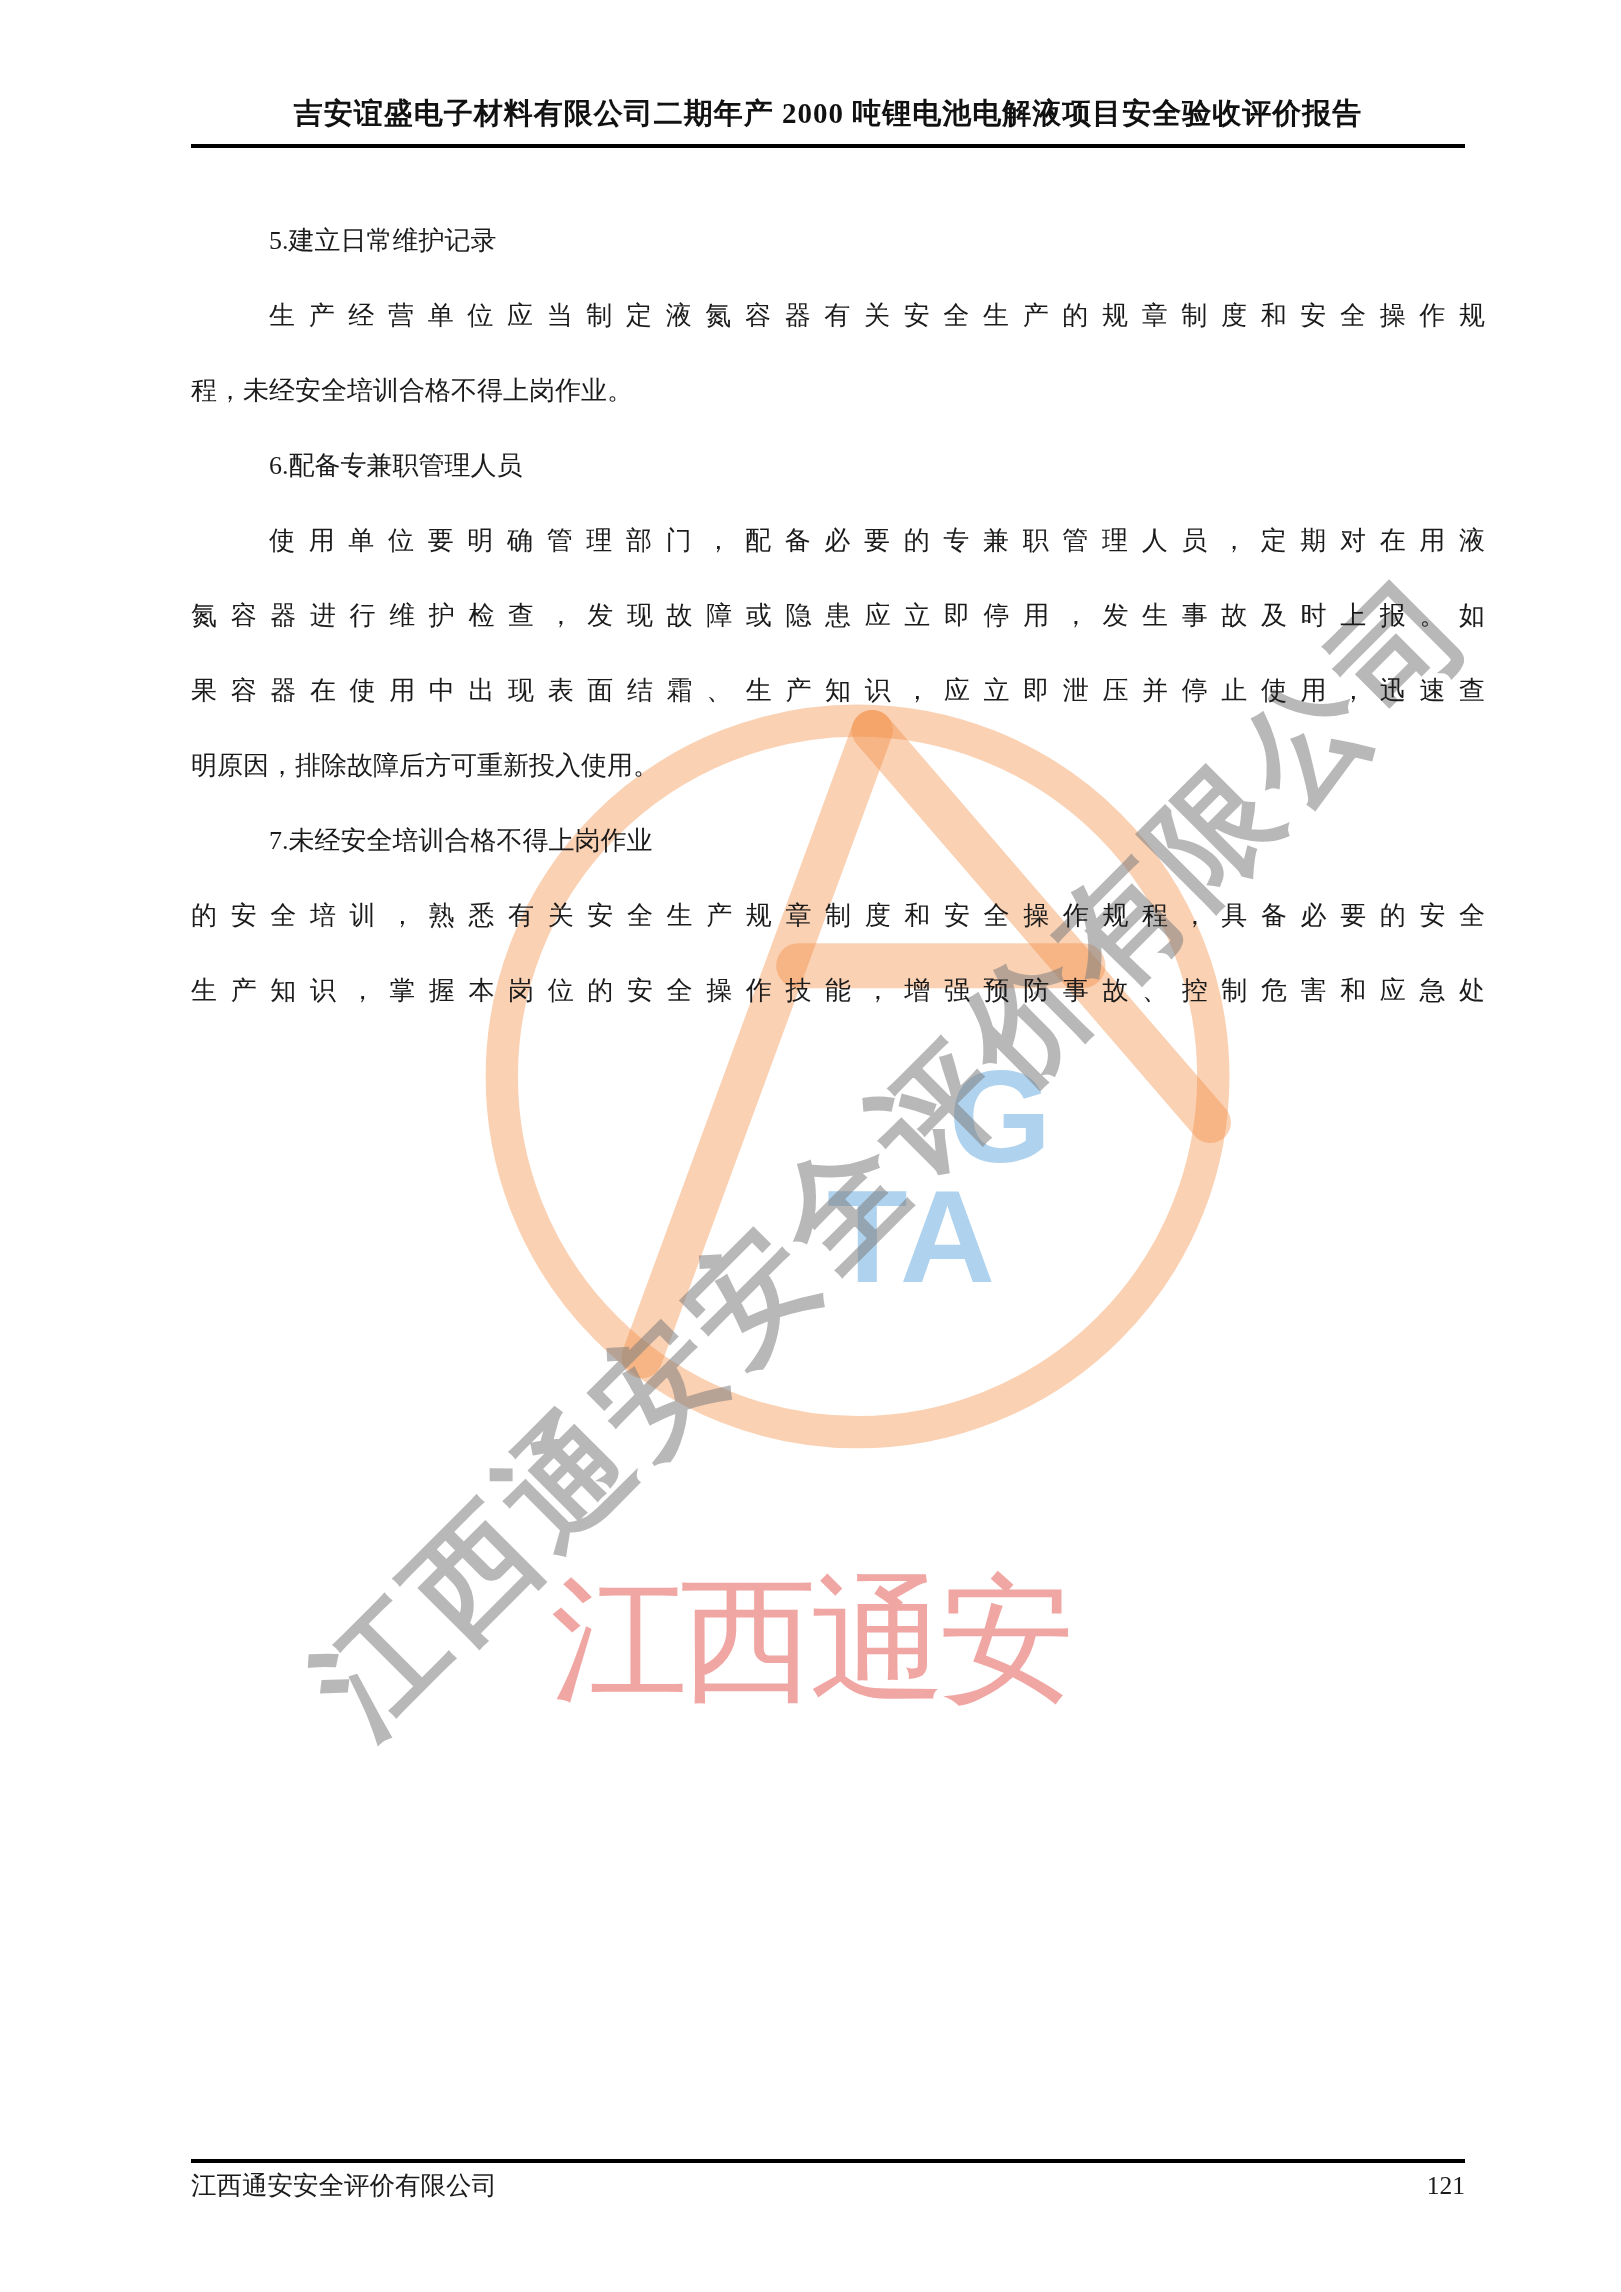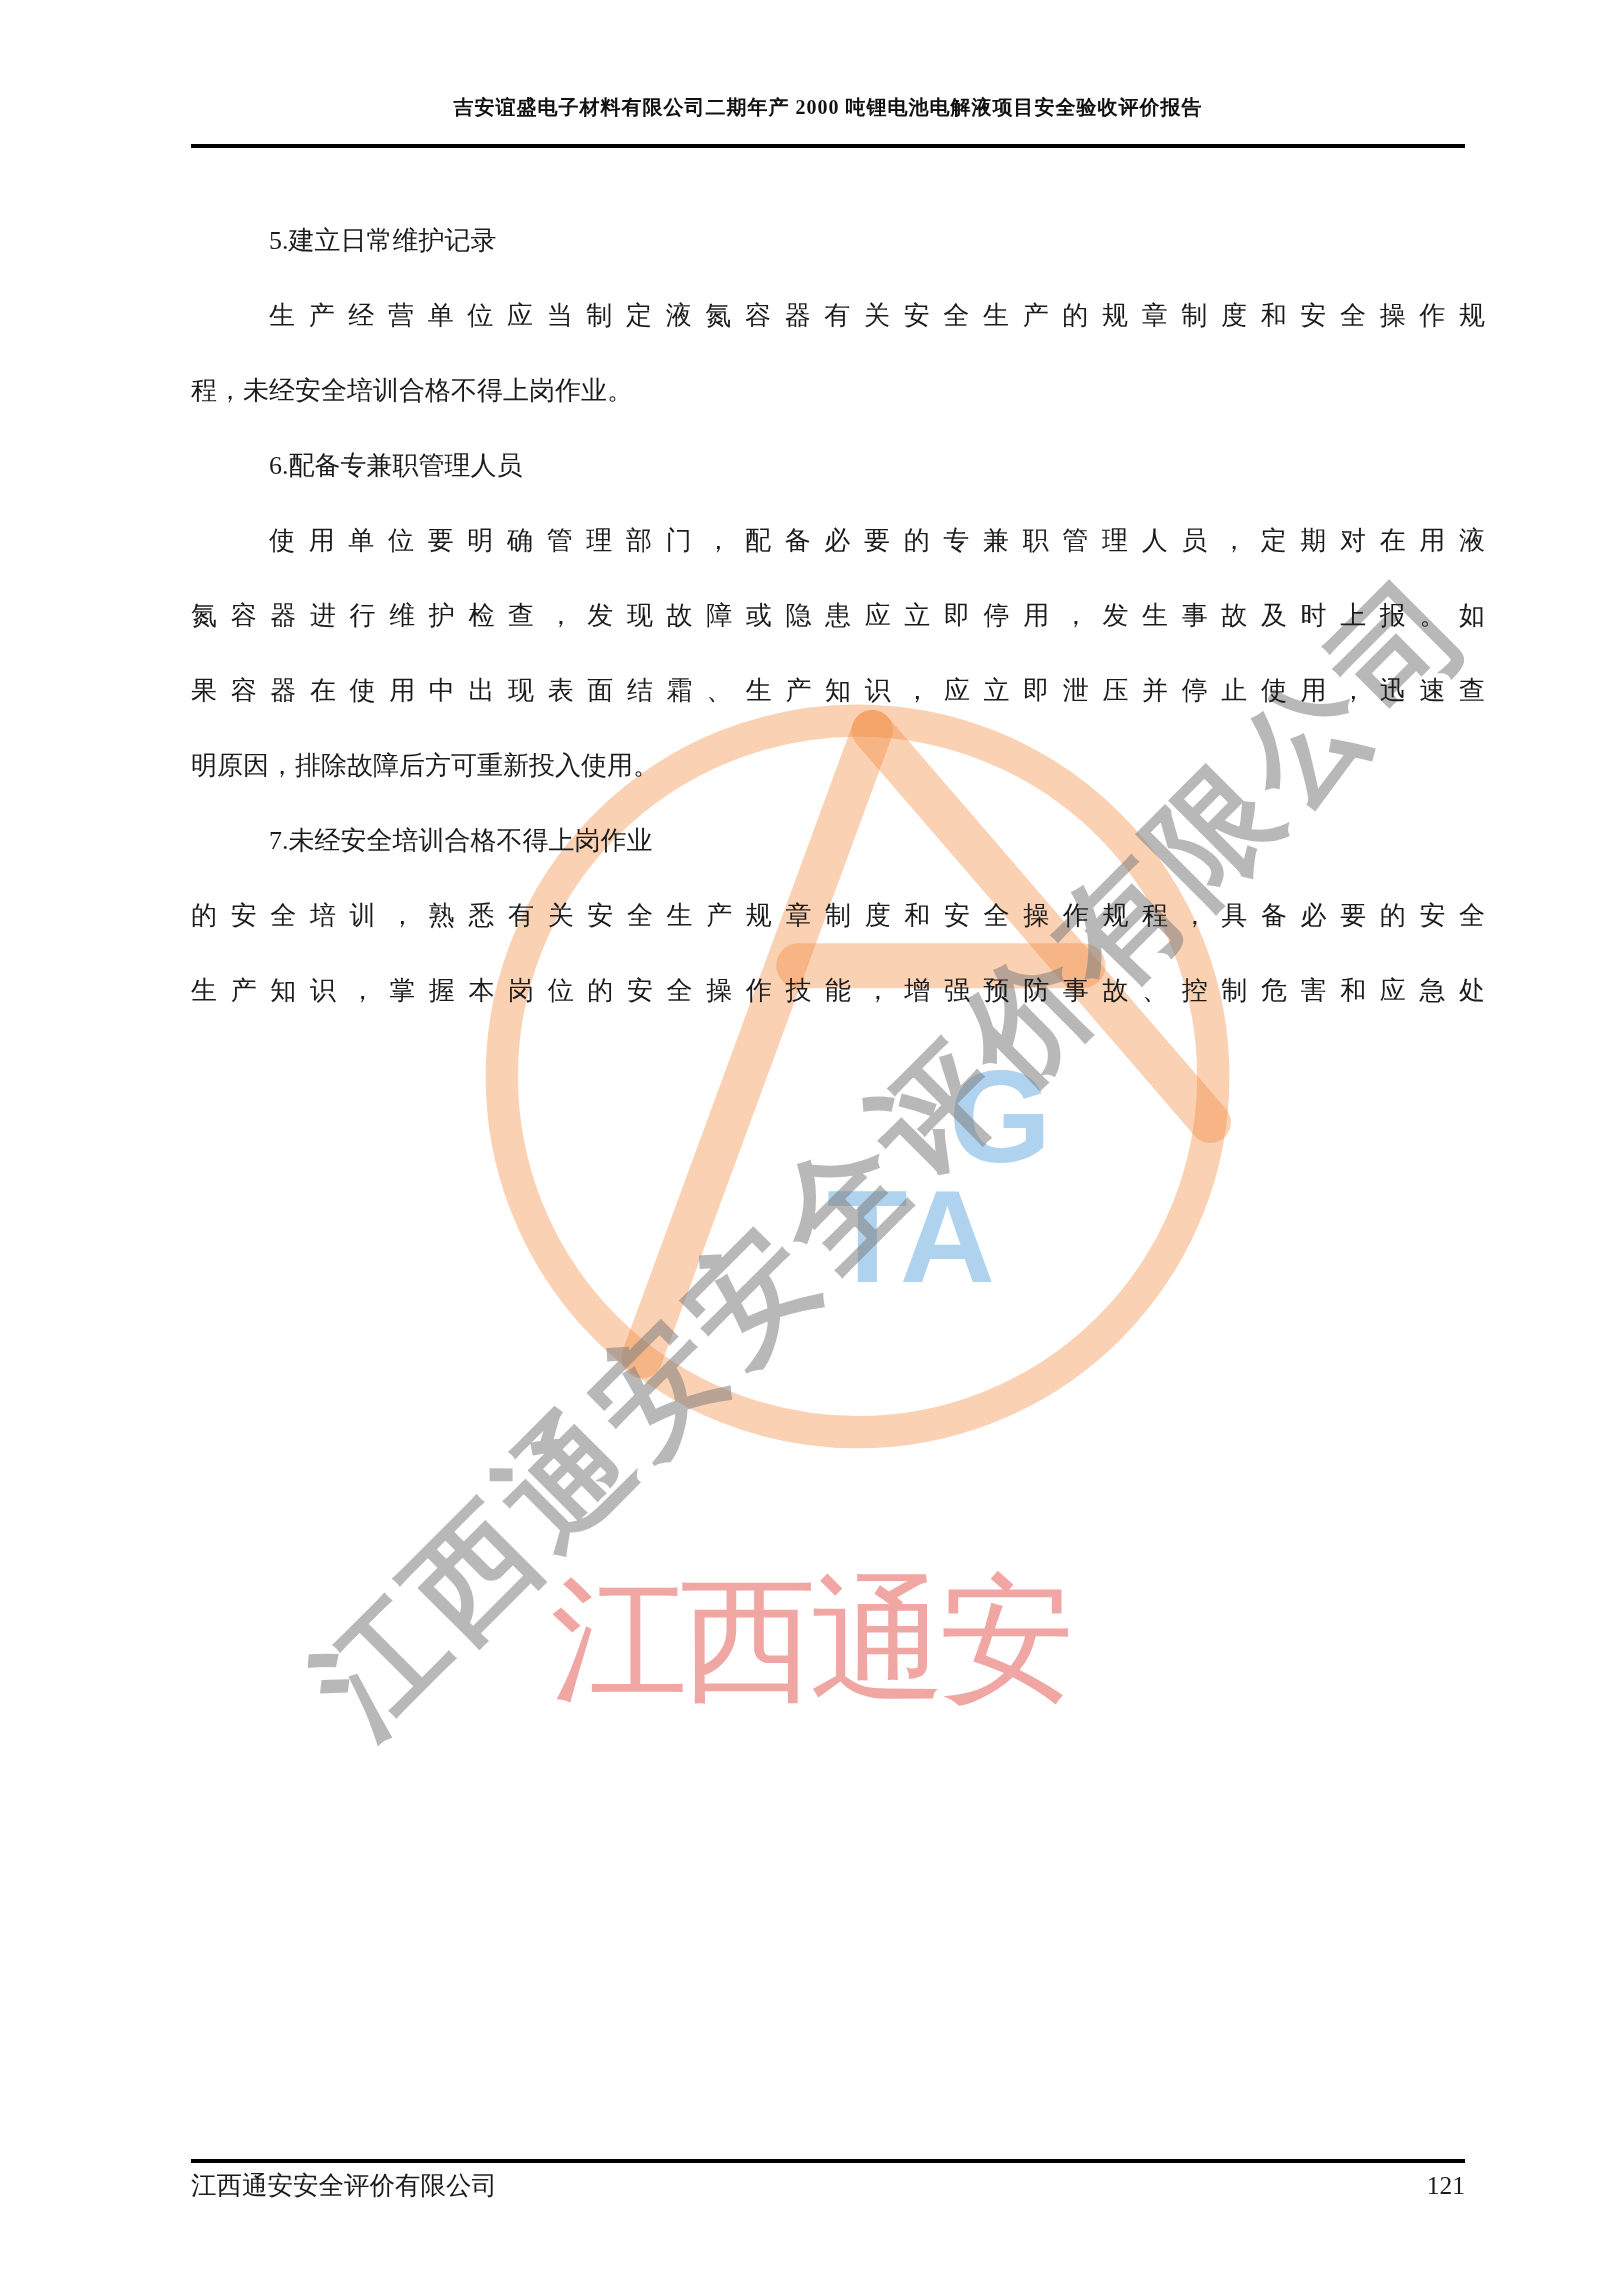--- a/index.html
+++ b/index.html
@@ -8,21 +8,21 @@
     width:1621px;height:2293px;
     margin:0 auto;
     background:#ffffff;
     overflow:hidden;
     font-family:"Liberation Serif","DejaVu Serif",serif;
     color:#1b1b1b;
   }
   
   .header-title{
     position:absolute;left:191px;top:94px;width:1274px;
-    text-align:center;font-size:20px;font-weight:600;letter-spacing:1px;
+    text-align:center;font-size:29px;font-weight:600;letter-spacing:1px;
     white-space:nowrap;color:#111;
   }
   .header-rule{position:absolute;left:191px;top:144px;width:1274px;height:3.9px;background:#000;}
   
   .body-block{
     position:absolute;left:191px;top:203px;width:1294px;z-index:3;
   }
   .body-line{
     box-sizing:border-box;width:1294px;height:75px;line-height:75px;
     font-size:26px;white-space:nowrap;color:#1b1b1b;

